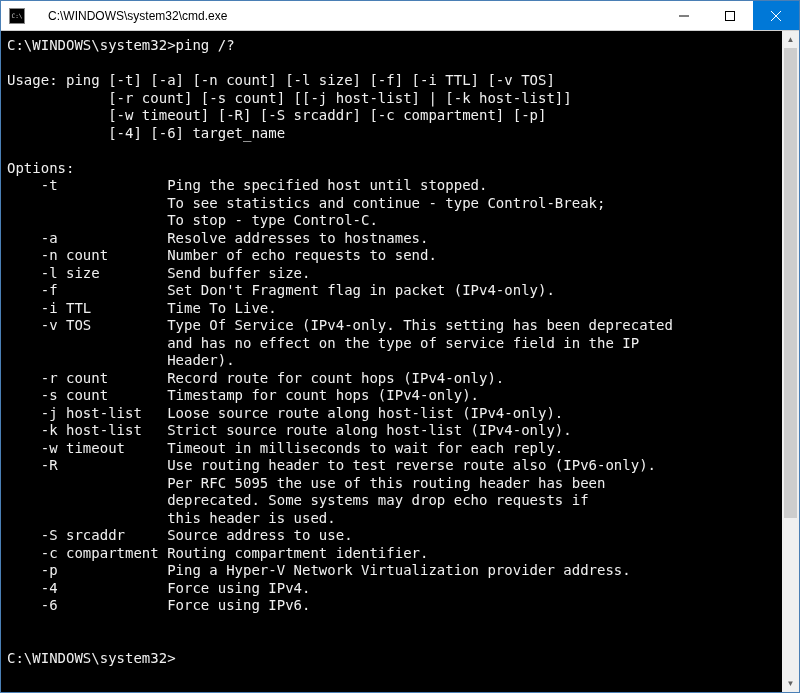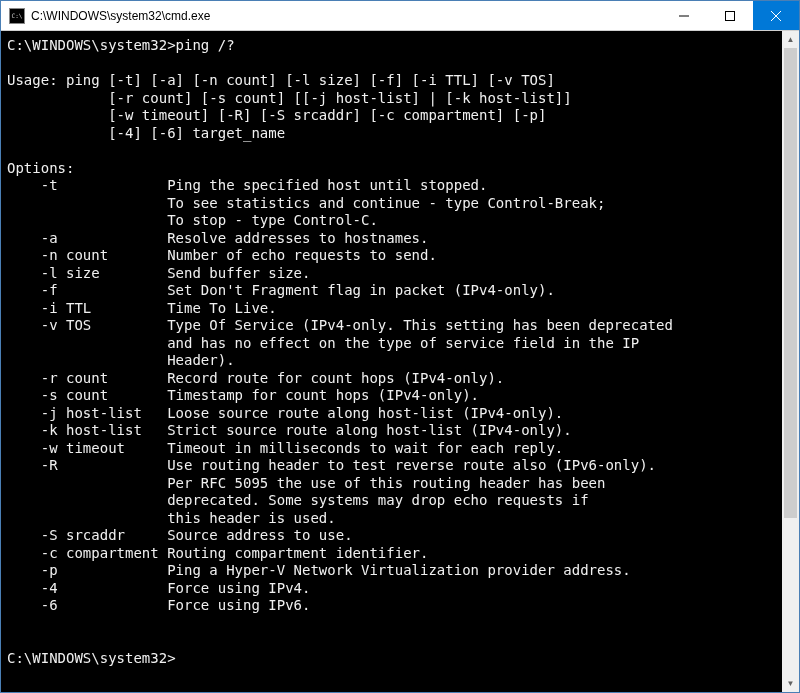--- a/index.html
+++ b/index.html
@@ -21,20 +21,21 @@
       display: flex;
       flex-direction: column;
       border: 1px solid #4a7fb5;
     }
     .titlebar {
       height: 30px;
       background: #ffffff;
       display: flex;
       align-items: center;
       border-bottom: 1px solid #d0d0d0;
+      gap: 17px;
     }
     .titlebar-icon {
       width: 16px;
       height: 16px;
       margin-left: 8px;
       margin-right: 6px;
       background: #000;
       border: 1px solid #888;
       position: relative;
       display: flex;

